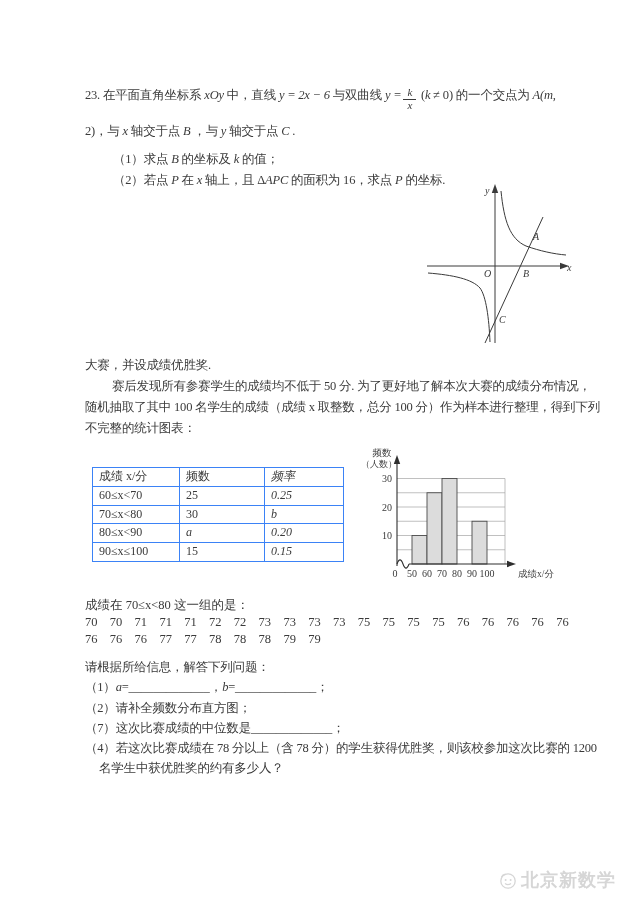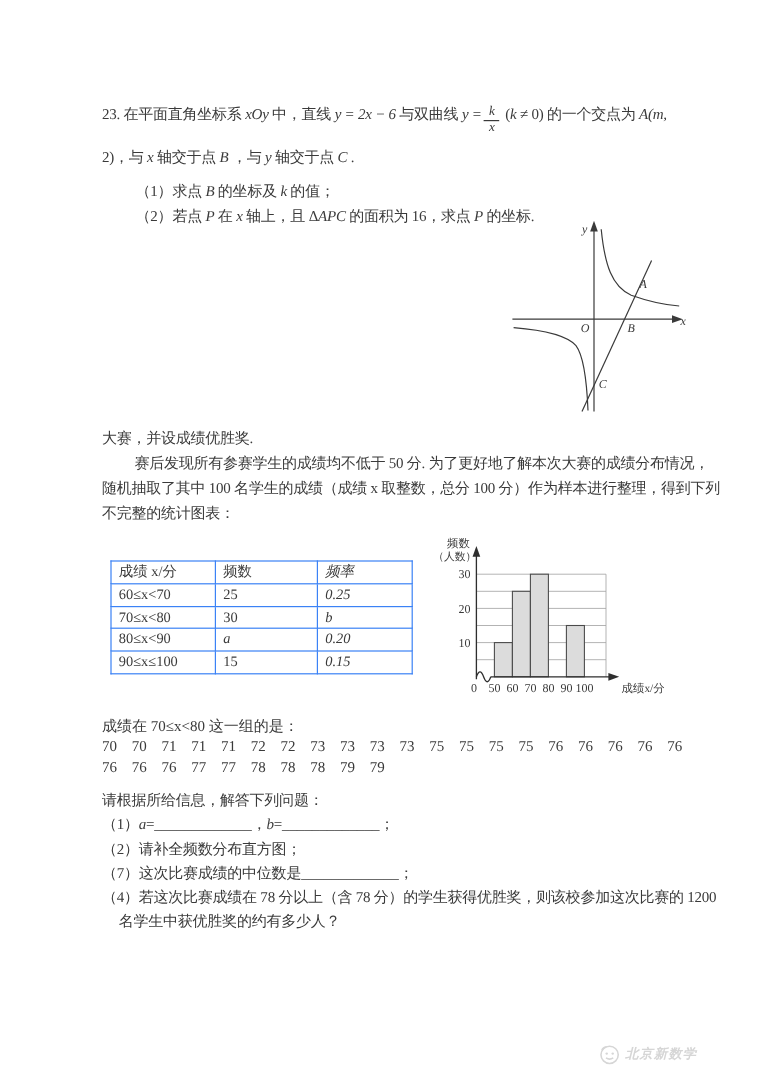--- a/index.html
+++ b/index.html
@@ -43,21 +43,21 @@
   .scores-head{line-height:17px;white-space:nowrap;}
   .score-row{display:flex;gap:12.3px;line-height:17px;}
   .score{display:inline-block;min-width:12px;text-align:left;}
   
   #questions{left:85px;top:657px;width:505px;}
   .q-line{height:20.3px;line-height:20.3px;white-space:nowrap;letter-spacing:-0.2px;}
   .q-ind{padding-left:14px;}
   .blank{letter-spacing:0;}
   
   #watermark{left:498px;top:868px;display:flex;align-items:center;gap:3px;color:#d6d6d6;}
-  #watermark .wm-text{font-family:"Liberation Sans","DejaVu Sans",sans-serif;font-size:11px;font-weight:600;letter-spacing:1px;font-style:italic;}
+  #watermark .wm-text{font-family:"Liberation Sans","DejaVu Sans",sans-serif;font-size:18px;font-weight:600;letter-spacing:1px;}
 </style>
 </head>
 <body>
 
 <div class="page">
 
   <section id="p23" class="abs">
     <div class="p23-line l1">
       <span>23. 在平面直角坐标系 </span><i>xOy</i><span> 中，直线 </span><i>y = 2x − 6</i><span> 与双曲线 </span><i>y =</i><span class="frac"><span class="num">k</span><span class="den">x</span></span><span> (</span><i>k</i><span> ≠ 0) 的一个交点为 </span><i>A(m,</i>
     </div>

